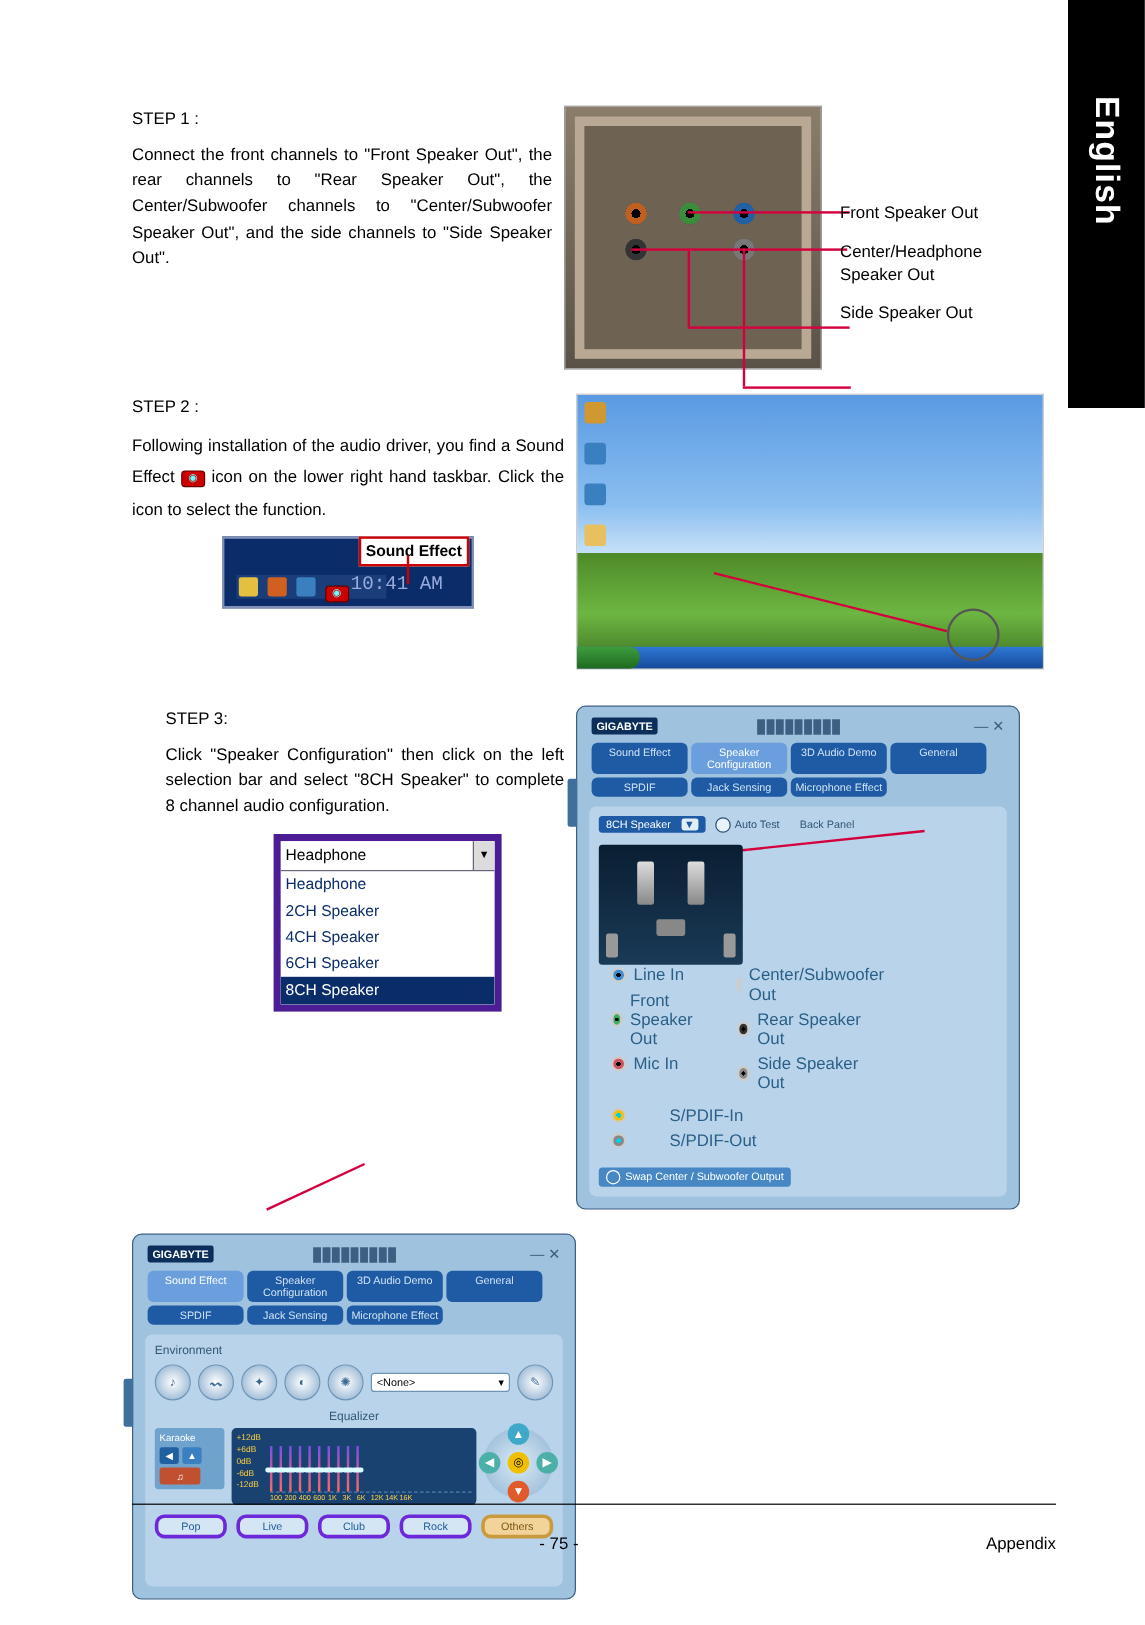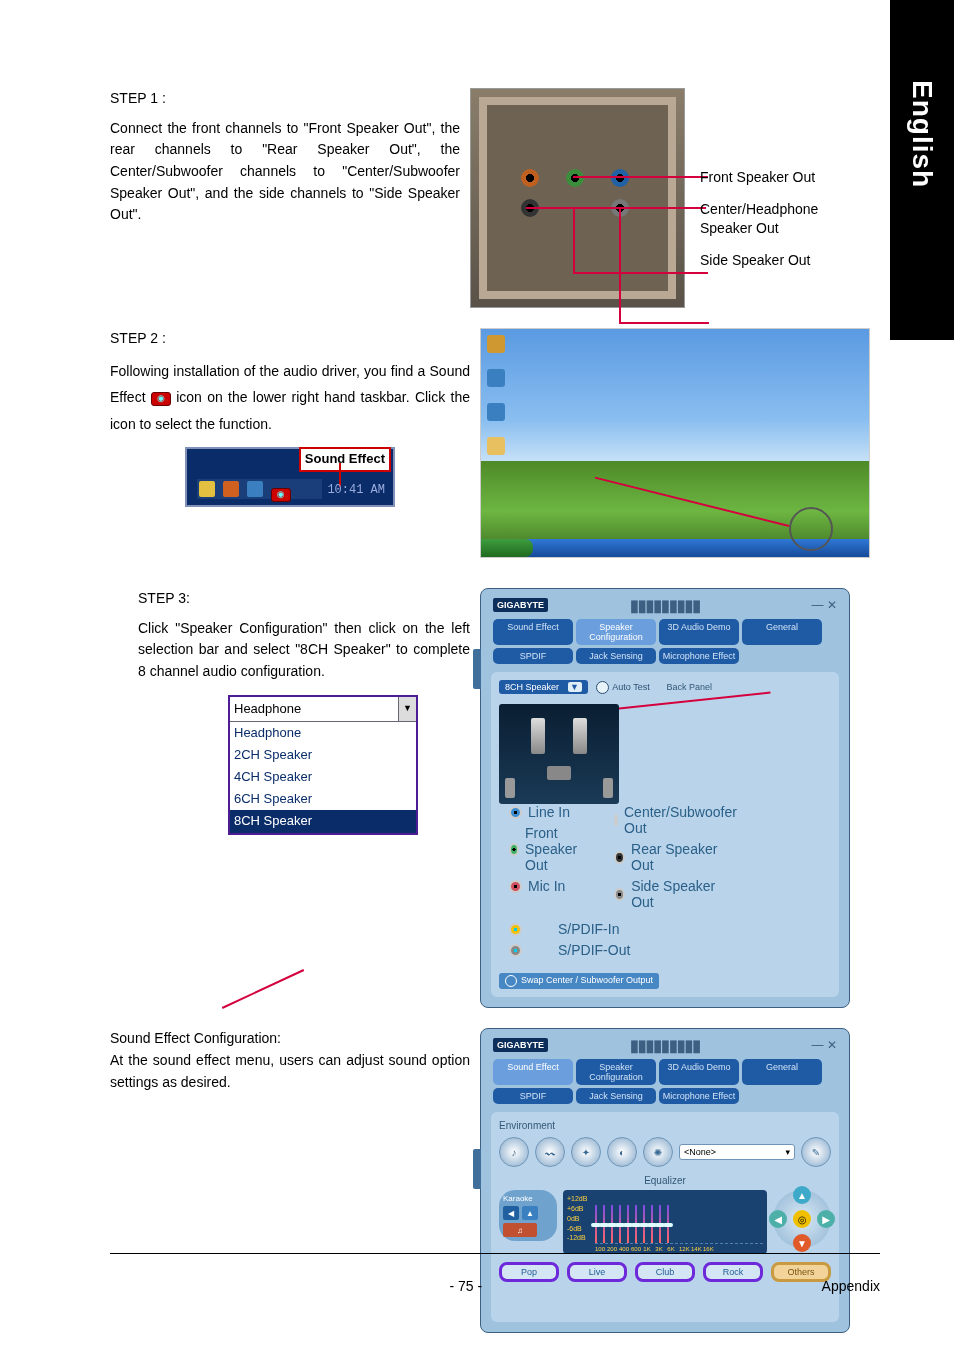--- a/index.html
+++ b/index.html
@@ -31,35 +31,35 @@
   .leader3b { position:absolute; top:183px; left:102px; width:135px; height:2px; background:#d4003d; }
   .leader4 { position:absolute; top:118px; left:148px; width:2px; height:115px; background:#d4003d; }
   .leader4b { position:absolute; top:233px; left:148px; width:90px; height:2px; background:#d4003d; }
 
   .se-icon { display:inline-flex; width:20px; height:14px; background:#c00; border:1px solid #600; border-radius:3px; align-items:center; justify-content:center; vertical-align:middle;}
   .se-icon::after { content:"◉"; color:#6ff; font-size:9px; }
 
   .taskbar-fig { width:210px; height:60px; background:#0a2d6a; border:2px solid #8090b8; margin:10px auto 0; position:relative; }
   .taskbar-fig .se-label { position:absolute; right:2px; top:-2px; background:#fff; border:2px solid #c00; padding:0 4px; font-size:13px; font-weight:bold; }
   .taskbar-fig .tray { position:absolute; bottom:6px; left:10px; width:125px; height:20px; background:#1a3e7a; }
-  .taskbar-fig .clock { position:absolute; bottom:6px; right:8px; color:#9ad; font-size:12px; font-family: "Courier New", monospace; }
+  .taskbar-fig .clock { position:absolute; bottom:6px; right:24px; color:#9ad; font-size:16px; font-family: "Courier New", monospace; }
   .tray-ic { display:inline-block; width:16px; height:16px; margin:2px 2px 0; background:var(--c); border-radius:2px;}
   .se-line { position:absolute; width:2px; height:24px; background:#c00; right:52px; top:14px; }
 
   .xp-desktop { width:390px; height:230px; position:relative; border:1px solid #ccc;
     background: linear-gradient(to bottom, #5a9ae2 0%, #8abef0 40%, #c6e1f7 58%, #4e8a28 58%, #6db642 80%, #3c6e20 100%);
   }
   .xp-desktop .taskbar { position:absolute; bottom:0; left:0; right:0; height:18px; background:linear-gradient(#2f78d6,#164a9a); }
   .xp-desktop .start { position:absolute; bottom:0; left:0; width:52px; height:18px; background:linear-gradient(#3e9d3e,#1f6a1f); border-radius:0 8px 8px 0; }
   .xp-desktop .icons { position:absolute; left:6px; top:6px; display:flex; flex-direction:column; gap:16px;}
   .xp-icon { width:18px; height:18px; background:var(--c); border-radius:3px; }
   .circle-cursor { position:absolute; right:36px; bottom:6px; width:44px; height:44px; border:2px solid #555; border-radius:50%; }
   .arrow-mag { position:absolute; right:80px; bottom:30px; width:200px; height:2px; background:#d4003d; transform-origin:right; transform:rotate(14deg);}
 
-  .dropdown-fig{ width:190px; margin:12px 0 0 90px; border:2px solid #4c1d95; font-family: Tahoma, sans-serif; font-size:13px;}
+  .dropdown-fig{ width:190px; margin:12px 0 0 90px; border:6px solid #4c1d95; font-family: Tahoma, sans-serif; font-size:13px;}
   .dropdown-fig .dd-top { background:#fff; padding:2px 4px; position:relative;}
   .dropdown-fig .dd-arrow { position:absolute; right:0; top:0; width:18px; height:100%; background:#dcdcdc; border-left:1px solid #667; display:flex; align-items:center; justify-content:center; font-size:9px;}
   .dropdown-fig .dd-list { border-top:1px solid #667; background:#fff;}
   .dropdown-fig .dd-item { padding:1px 4px; color:#0a2d6a;}
   .dropdown-fig .dd-item.selected { background:#0a2d6a; color:#fff;}
   .dd-arrow-line { position:absolute; width:90px; height:2px; background:#d4003d; transform:rotate(-25deg); left:80px; bottom:18px;}
 
   .gb-window { width:370px; background: #9fc2de; border:1px solid #3c5f82; border-radius:8px; padding:6px 6px 10px; position:relative; font-family: Tahoma, sans-serif; font-size:10px; }
   .gb-titlebar { height:20px; display:flex; align-items:center; padding:0 6px; position:relative;}
   .gb-logo { background:#0c2e5a; color:#fff; font-weight:bold; font-size:9px; padding:2px 4px; border-radius:2px;text-align:center;}
@@ -87,21 +87,21 @@
   .swap-row{ margin-top:10px; color:#fff; background:#4687c4; display:inline-block; padding:2px 6px; border-radius:3px; font-size:9px;}
   .swap-row::before{ content:""; display:inline-block; width:10px; height:10px; border:1px solid #fff; border-radius:50%; margin-right:4px; vertical-align:middle;}
   .vol-handle{ position:absolute; left:-8px; top:60px; width:8px; height:40px; background:#3f6f9a; border-radius:2px 0 0 2px;}
   .arrow-body{ position:absolute; width:200px; height:2px; background:#d4003d; left:80px; top:30px; transform:rotate(-6deg);}
 
   .env-row{ display:flex; align-items:center; gap:6px; margin-top:6px;}
   .env-btn{ width:30px; height:30px; border-radius:50%; background: radial-gradient(circle,#fff,#a8c2da 70%); border:1px solid #6e95b8; display:flex; align-items:center; justify-content:center; color:#3a6a94;}
   .env-select{ flex:1; background:#fff; border:1px solid #6e95b8; padding:2px 4px; font-size:9px; display:flex; justify-content:space-between; align-items:center; border-radius:3px;}
   .eq-title{ text-align:center; color:#325776; font-size:10px; margin:8px 0 4px;}
   .eq-wrap{ display:flex; gap:6px; align-items:flex-start;}
-  .karaoke{ width:58px; background:#6fa3ce; border-radius:16px; padding:4px; color:#fff; font-size:8px;}
+  .karaoke{ width:58px; background:#6fa3ce; border-radius:3px; padding:4px; color:#fff; font-size:8px;}
   .karaoke-row{ display:flex; gap:3px; margin-top:3px;}
   .kbtn{ width:16px; height:14px; background:#2060a0; border-radius:2px; display:flex; align-items:center; justify-content:center; font-size:8px;}
   .eq-graph{ flex:1; background:#1a4270; border-radius:4px; padding:4px 4px 2px; position:relative;}
   .eq-scale{ position:absolute; left:4px; top:4px; color:#ffd040; font-size:7px; line-height:1.4;}
   .eq-bars{ margin-left:28px; display:flex; gap:6px; align-items:flex-end; height:50px; border-bottom:1px dashed #4d7fb0;}
   .eq-bar{ width:2px; height:38px; background:linear-gradient(#7c4ee6,#f66); position:relative;}
   .eq-knob{ position:absolute; width:10px; height:4px; background:#dff; left:-4px; top:18px; border-radius:2px;}
   .eq-freq{ margin-left:28px; display:flex; gap:4px; color:#ffd040; font-size:6px; margin-top:2px;}
   .eq-freq span{ width:8px; text-align:center;}
   .dir-pad{ width:58px; height:58px; border-radius:50%; background:radial-gradient(circle,#d9e9f5,#8db3d2); position:relative;}
@@ -286,24 +286,20 @@
                 </div>
             </div>
           </div>
           <div class="swap-row">Swap Center / Subwoofer Output</div>
         </div>
       </div>
     </div>
   </div>
 
   <div class="row" style="margin-top:20px;">
-    <div class="text-col">
-      <div>Sound Effect Configuration:</div>
-      <div>At the sound effect menu, users can adjust sound option settings as desired.</div>
-    </div>
     <div class="fig-col">
       <div class="gb-window">
         <div class="vol-handle" style="top:120px;"></div>
         <div class="gb-titlebar">
           <span class="gb-logo">GIGABYTE</span>
           <span class="gb-grip">▮▮▮▮▮▮▮▮▮</span>
           <span class="gb-close">— ✕</span>
         </div>
         <div class="gb-tabs">
           <div class="gb-tab active">Sound Effect</div>

